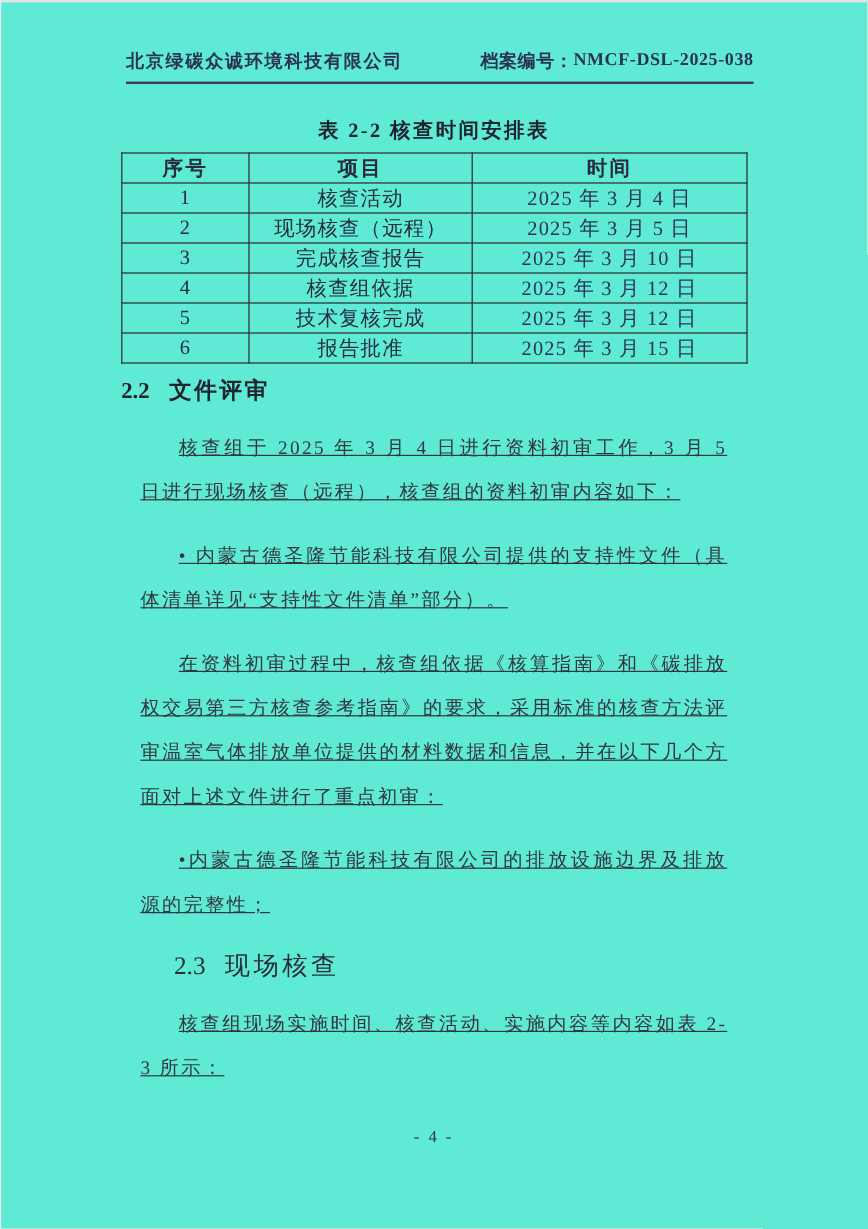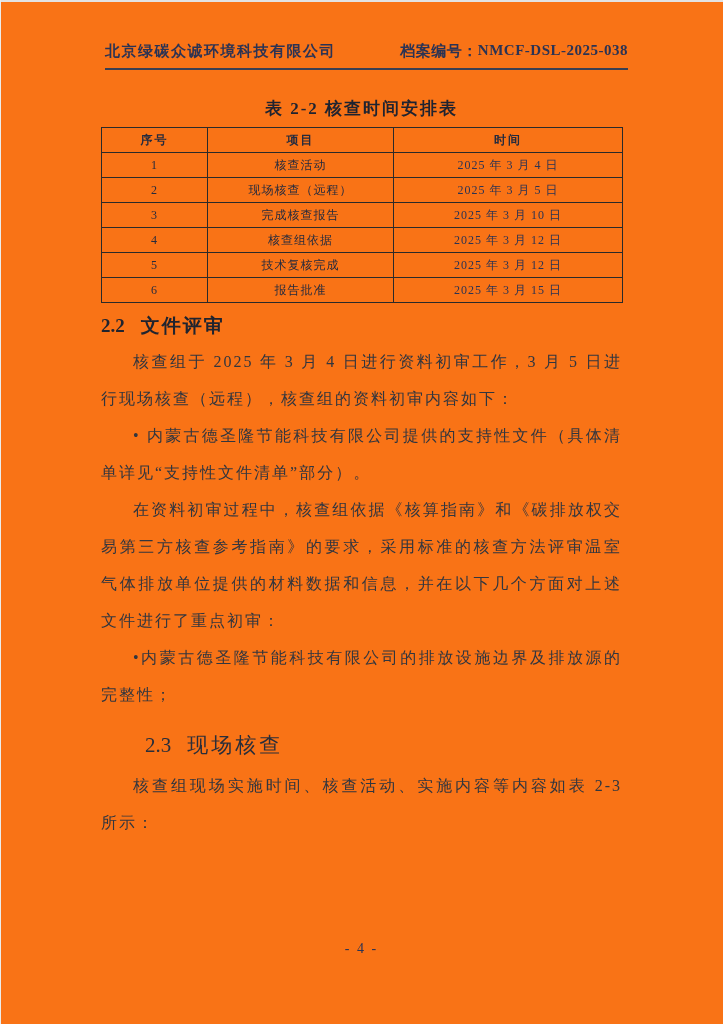--- a/index.html
+++ b/index.html
@@ -1,17 +1,17 @@
 <!DOCTYPE html>
 <html style="--text: #2e3240; --navy: #2b3354; --border: #2a2a2a; --rule: #3a3f52;"><head>
 <meta charset="utf-8">
 <style>
   html,body { margin:0; padding:0; background:#ffffff; }
   .page {
-    position:relative; width:723px; height:1024px; background:#f97316;
+    position:relative; width:723px; height:1024px; background:#5eead4;
     font-family:"Liberation Serif","DejaVu Serif",serif;
     color:var(--text,#2e3240); overflow:hidden;
   }
   .scan-edge-top { position:absolute; top:0; left:0; width:100%; height:2px; background:#e3e3e3; }
   .scan-edge-left { position:absolute; top:0; left:0; width:1px; height:100%; background:#ececec; }
 
   
   .header {
     position:absolute; top:42px; left:105px; width:523px;
     display:flex; justify-content:space-between; align-items:flex-end;
@@ -25,38 +25,38 @@
   
   .main { position:absolute; top:97px; left:101px; width:521px; }
 
   .table-title {
     text-align:center; font-size:17px; font-weight:700; letter-spacing:2px;
     color:#1f2330; margin:0 0 7px 0;
   }
   table.schedule { width:521px; border-collapse:collapse; table-layout:fixed; }
   table.schedule th, table.schedule td {
     border:1.6px solid var(--border,#2a2a2a); height:24px; padding:0 2px;
-    text-align:center; vertical-align:middle; font-size:12px; letter-spacing:1px;
+    text-align:center; vertical-align:middle; font-size:17px; letter-spacing:1px;
     color:#262b3e;
   }
   table.schedule th { font-weight:700; letter-spacing:2px; }
   table.schedule td.time { color:var(--navy,#2b3354); }
 
   .h22 {
     margin:10px 0 4px 0; font-size:19px; font-weight:700;
     letter-spacing:2px; color:#20242f;
   }
   .h22 .no, .h23 .no { margin-right:16px; letter-spacing:0; }
   .h23 {
     margin:18px 0 8px 44px; font-size:21px; font-weight:400;
     letter-spacing:3px; color:#2a2e3a;
   }
   .para, .bullet {
-    margin:0; font-size:16px; line-height:37px; letter-spacing:2px;
-    text-indent:2em; text-align:justify; color:#32363f;
+    margin:16px; font-size:16px; line-height:37px; letter-spacing:2px;
+    text-indent:2em; text-align:justify; color:#32363f;text-decoration:underline;
   }
 
   
   .footer {
     position:absolute; top:941px; left:0; width:100%; text-align:center;
     font-size:14px; letter-spacing:2px; color:var(--navy,#2b3354);
   }
 </style>
 </head>
 <body>

